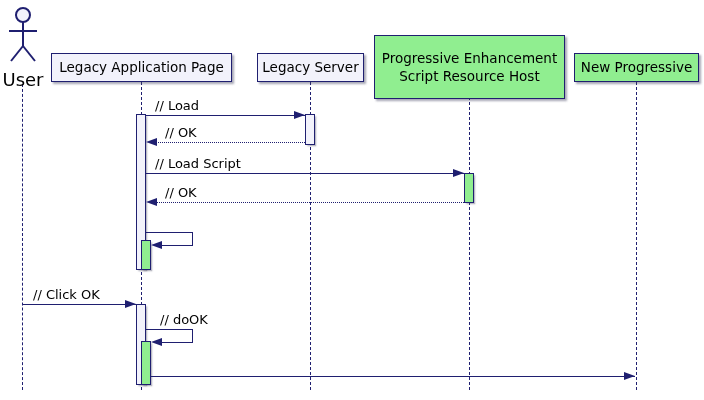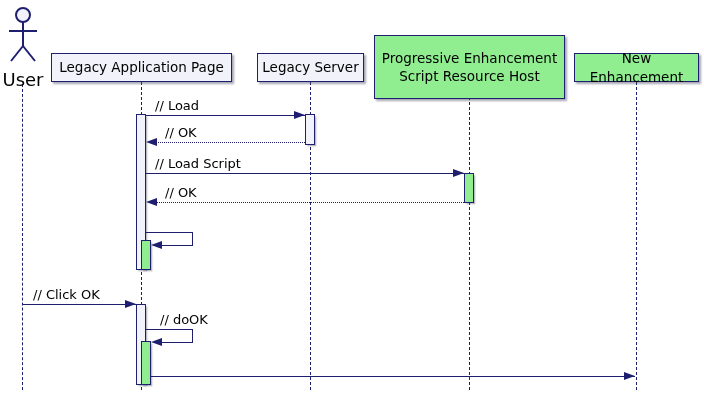--- a/index.html
+++ b/index.html
@@ -62,21 +62,21 @@
   <div class="pbox" style="left:257px;top:53px;width:107px;height:29px">
     <span>Legacy Server</span>
   </div>
   <div class="pbox" style="left:51px;top:53px;width:181px;height:29px">
     <span>Legacy Application Page</span>
   </div>
   <div class="pbox green" style="left:374px;top:35px;width:191px;height:64px;padding:0 0">
     <span>Progressive Enhancement Script Resource Host</span>
   </div>
   <div class="pbox green" style="left:574px;top:53px;width:125px;height:29px">
-    <span>New Enhancement</span>
+    <span>New Progressive</span>
   </div>
 
   <div class="act" style="left:136px;top:114px;height:156px"></div>
   <div class="act green" style="left:141px;top:240px;height:30px"></div>
   <div class="act" style="left:305px;top:114px;height:31px"></div>
   <div class="act green" style="left:464px;top:173px;height:30px"></div>
   <div class="act" style="left:136px;top:304px;height:81px"></div>
   <div class="act green" style="left:141px;top:341px;height:44px"></div>
 
   <div class="msg-label" style="left:155px;top:98px">// Load</div>

